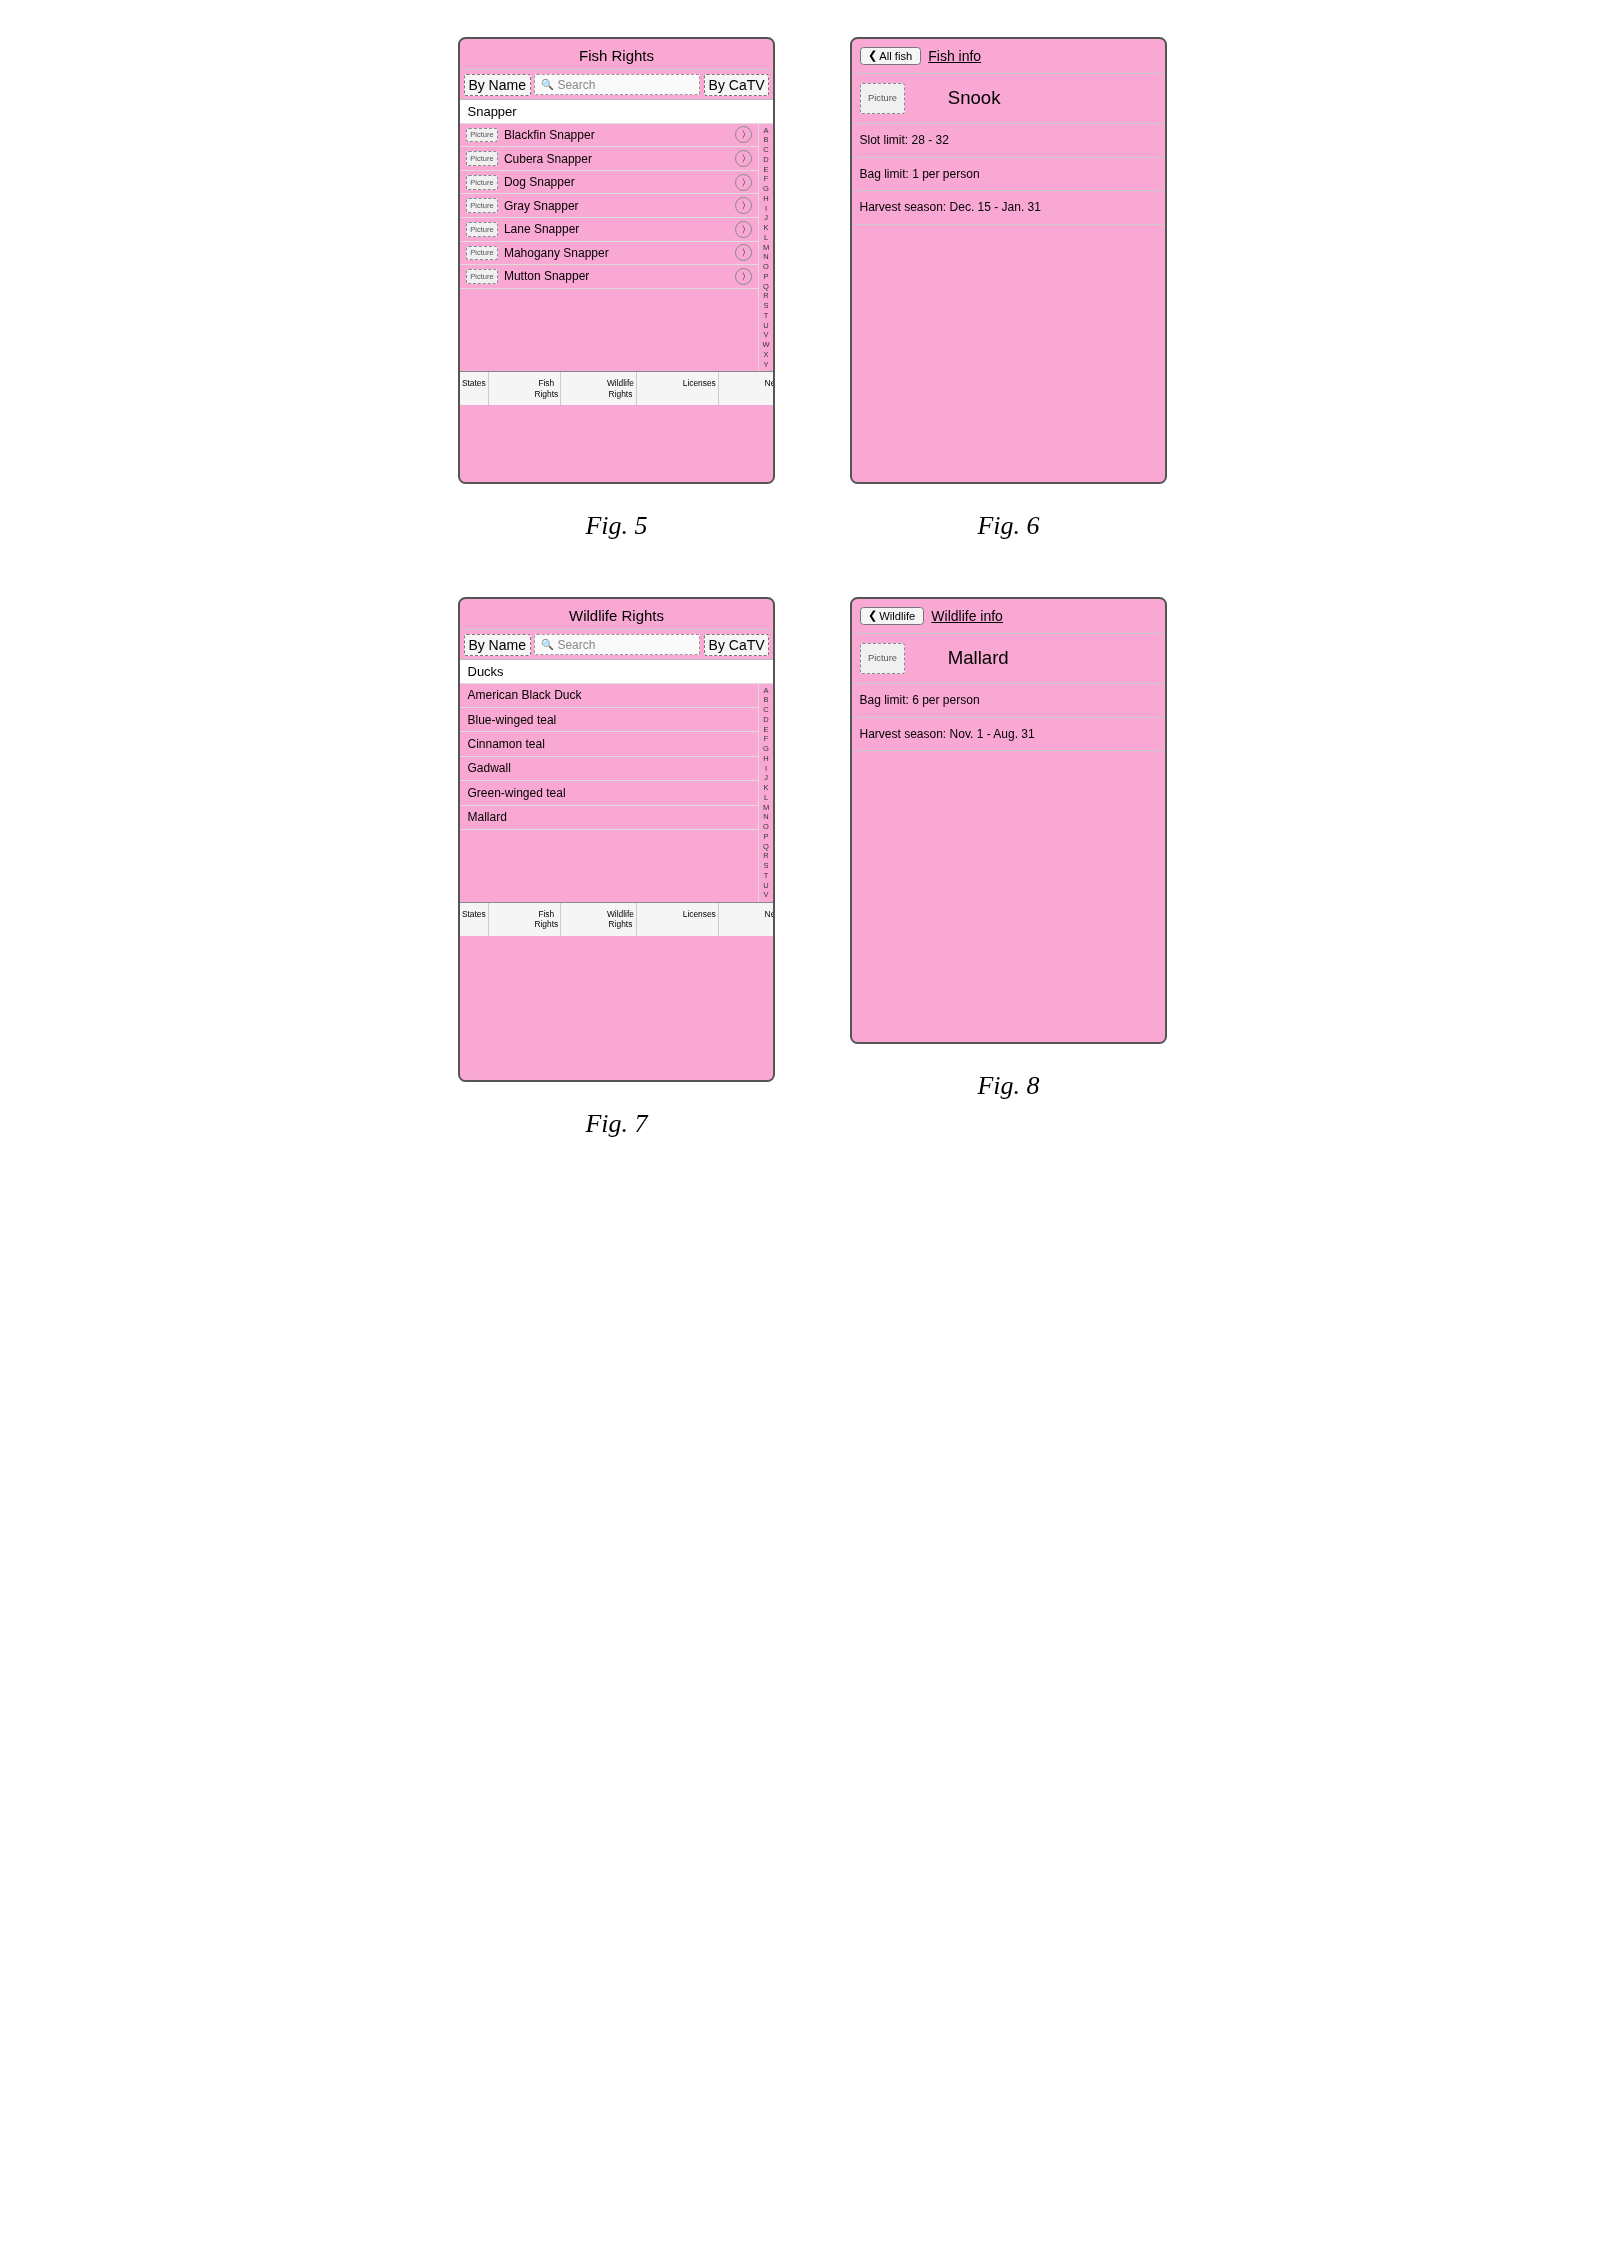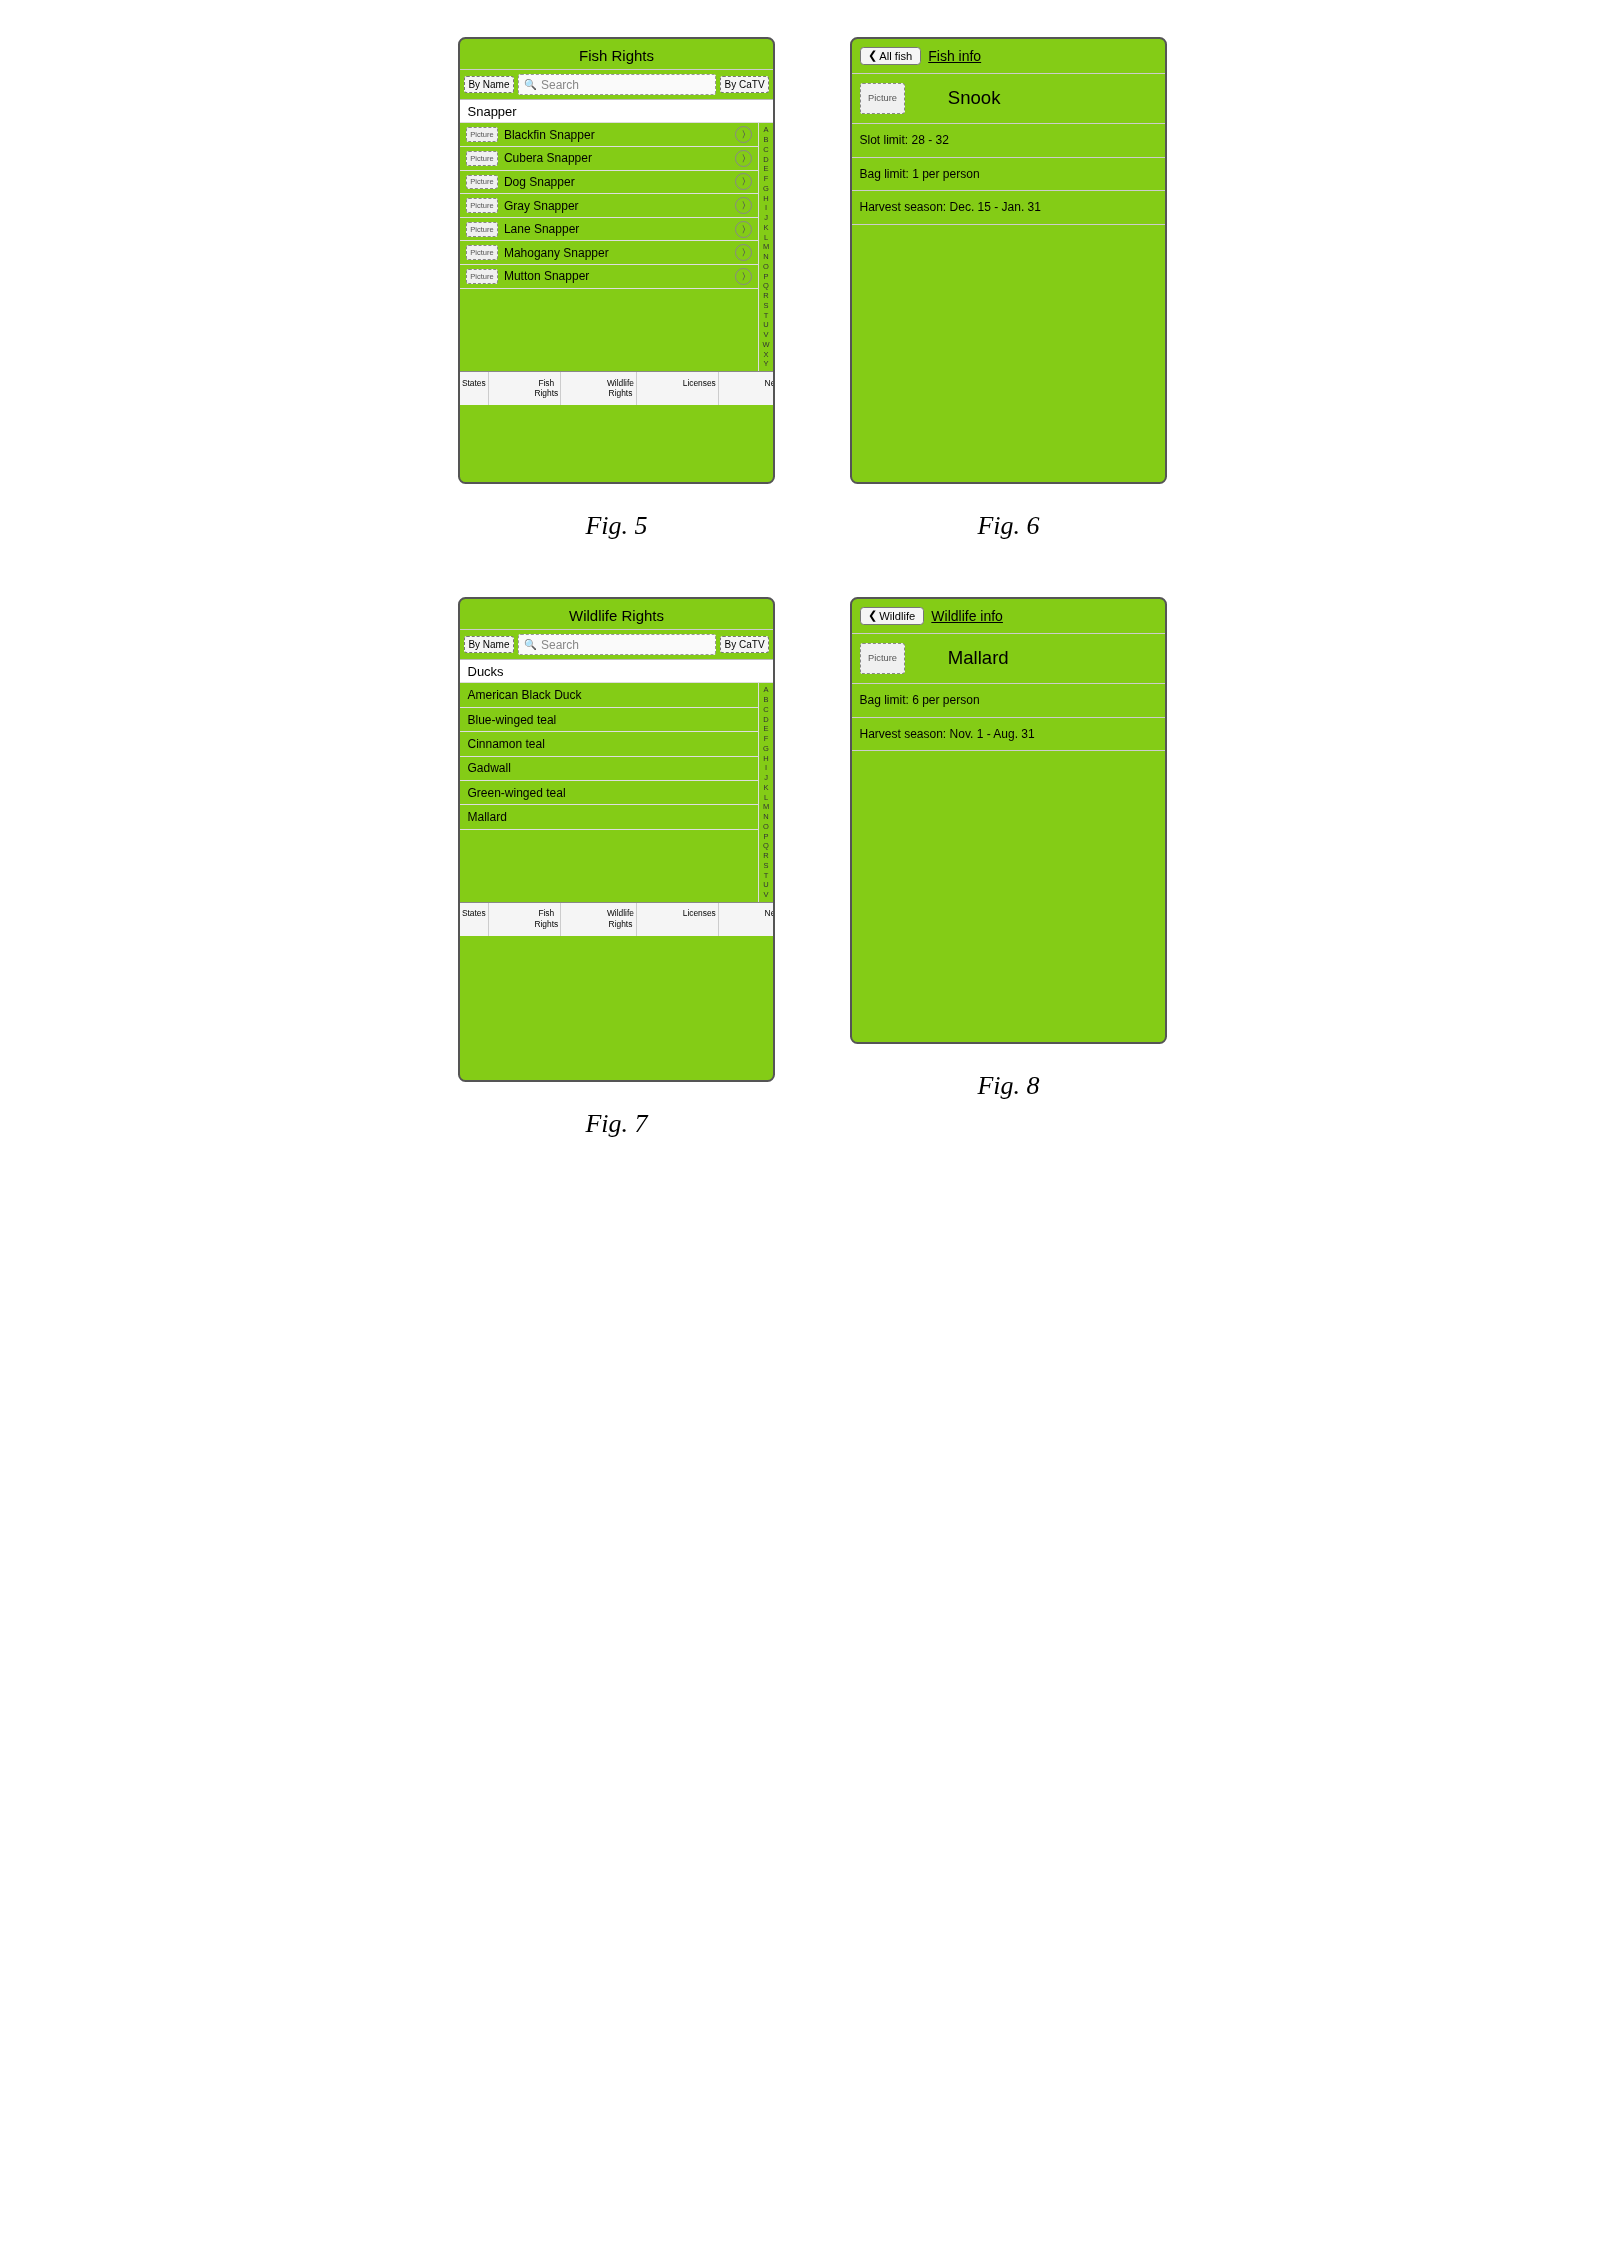--- a/index.html
+++ b/index.html
@@ -35,21 +35,21 @@
       font-style: italic;
       font-family: 'Times New Roman', serif;
       margin-top: 12px;
     }
 
     
     .phone-screen {
       border: 2.8px solid #555;
       border-radius: 7.5px;
       width: 317px;
-      background: #84cc16;
+      background: #f9a8d4;
       overflow: hidden;
       position: relative;
     }
 
     
     .fig5 .phone-screen { min-height: 447px; }
 
     .screen-title {
       text-align: center;
       font-size: 15px;
@@ -62,21 +62,21 @@
       display: flex;
       align-items: center;
       border-bottom: 0.9px solid #bbb;
       padding: 3.7px 3.7px;
       gap: 3.7px;
     }
 
     .by-name-btn, .by-catv-btn {
       border: 0.9px dashed #777;
       border-radius: 2.8px;
-      font-size: 10px;
+      font-size: 14px;
       padding: 1.9px 3.7px;
       white-space: nowrap;
       background: #f5f5f5;
       cursor: pointer;
     }
 
     .search-input {
       flex: 1;
       border: 0.9px dashed #999;
       border-radius: 2.8px;

